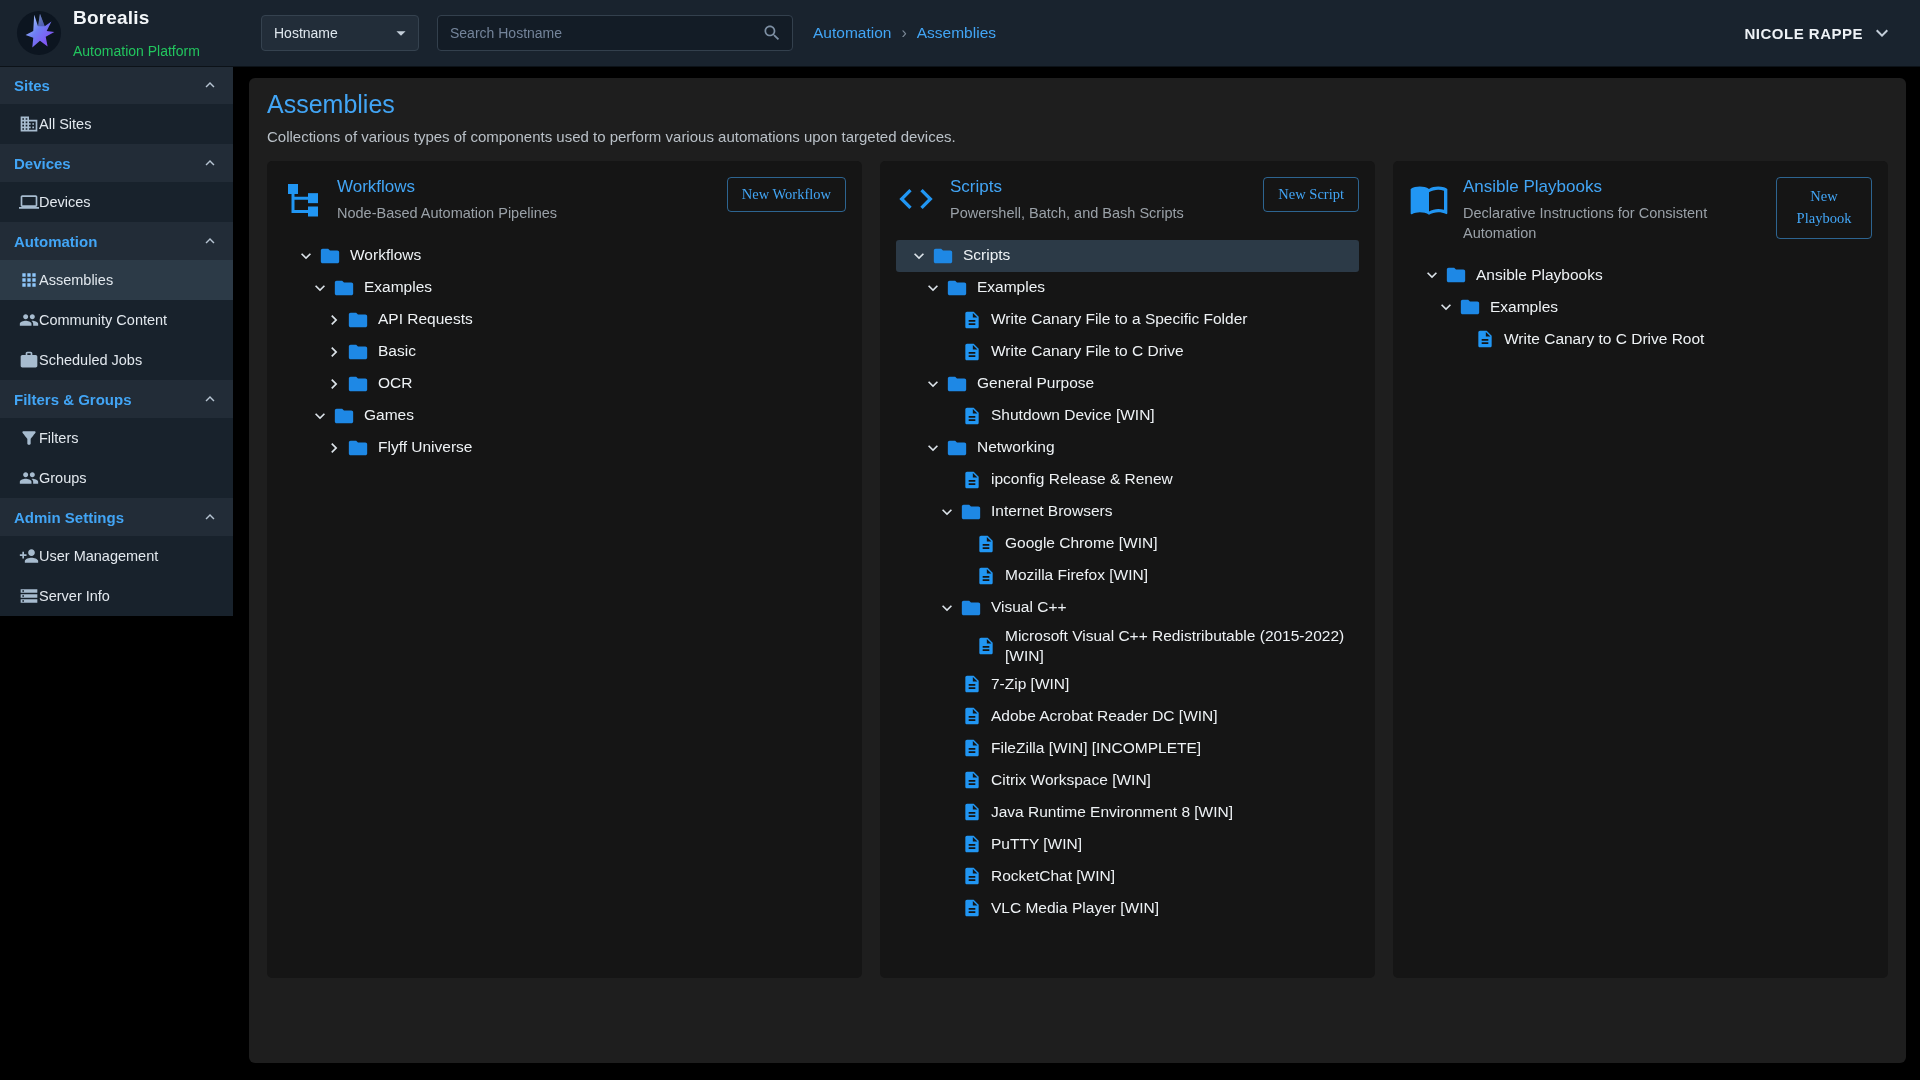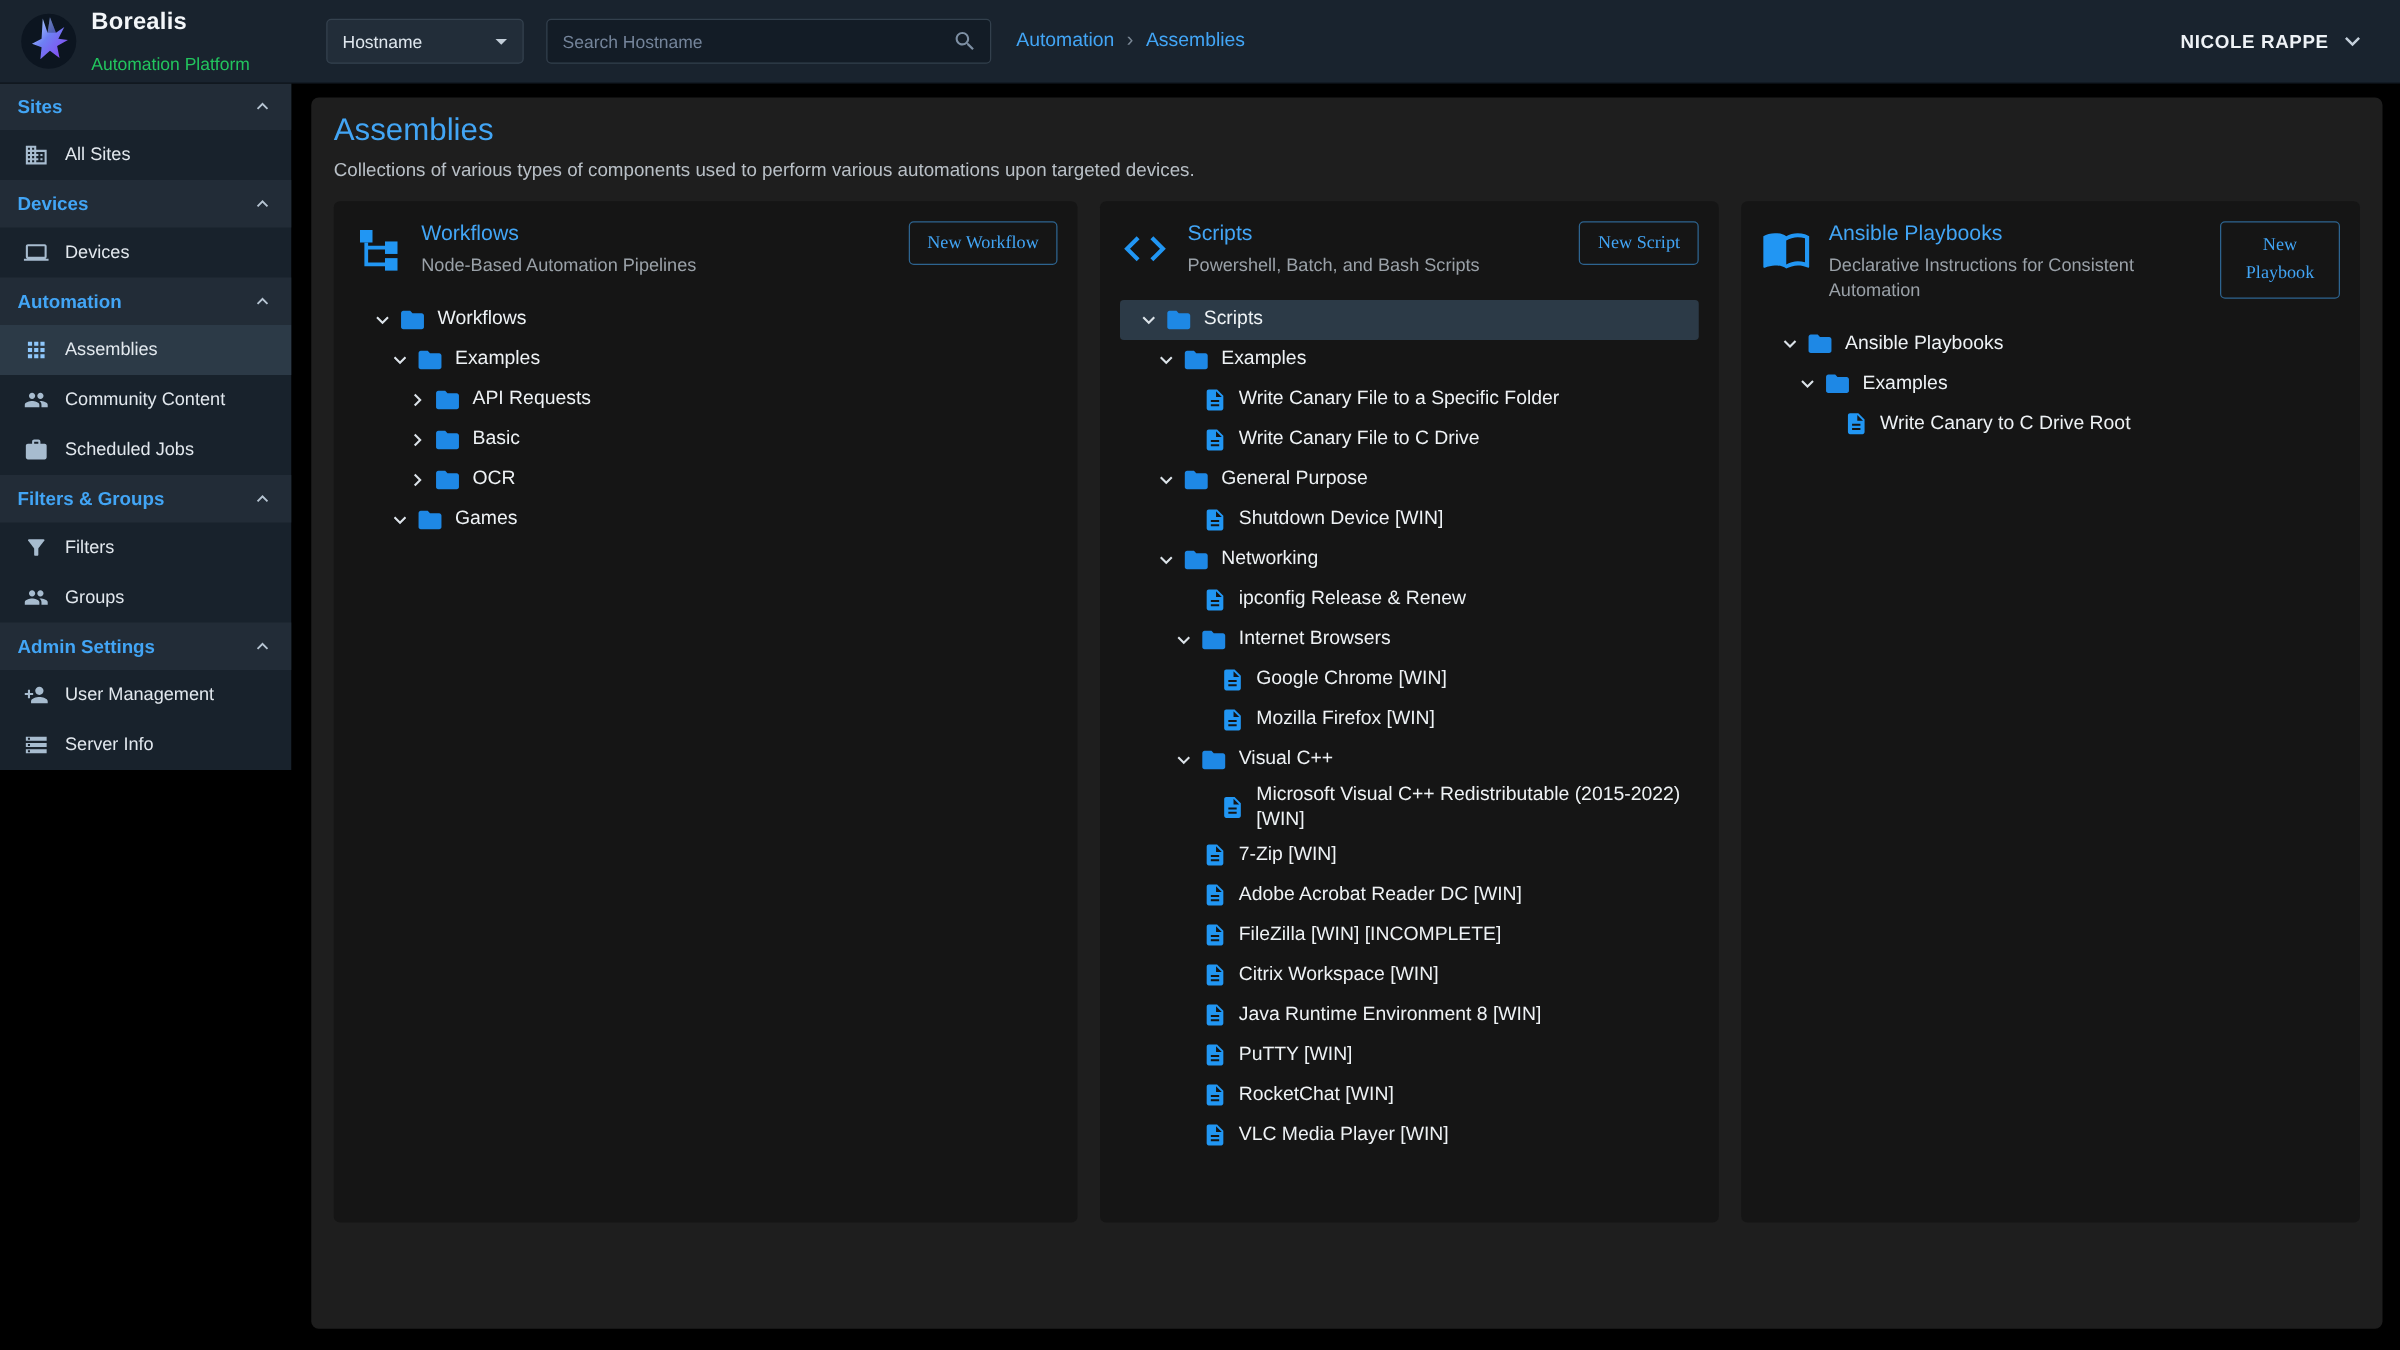--- a/index.html
+++ b/index.html
@@ -32,21 +32,21 @@
   .user-menu { margin-left:auto; display:flex; align-items:center; gap:7px; cursor:pointer; }
   .user-name { font-size:15px; font-weight:600; letter-spacing:.5px; color:#eef2f6; }
   .user-menu .icon { width:24px; height:24px; color:#c3ced9; }
 
   
   .sidebar { position:absolute; top:66px; left:0; width:233px; background:#18222c; z-index:2; }
   .section-header { height:38px; background:#222c37; display:flex; align-items:center; justify-content:space-between;
             padding:0 14px; cursor:pointer; }
   .section-label { color:#42a5f5; font-size:15px; font-weight:700; }
   .sec-chev { width:18px; height:18px; color:#b6c4d2; }
-  .side-item { height:40px; display:flex; align-items:center; gap:13px; padding:0 14px 0 19px;
+  .side-item { height:40px; display:flex; align-items:center; padding:0 14px 0 19px;
             font-size:14.5px; color:#e2e8ee; cursor:pointer; }
   .side-item .icon { width:20px; height:20px; color:#a7bccf; }
   .side-item.selected { background:var(--selected,#2c3a47); }
   .side-item.selected .icon { color:#8fc7fb; }
 
   
   .main-card { position:absolute; left:249px; top:78px; width:1657px; height:985px; background:#1e1e1e;
             border-radius:6px; padding:12px 18px; }
   .page-title { color:var(--accent,#42a5f5); font-size:25px; font-weight:400; }
   .page-desc { color:#b9c0c7; font-size:15px; margin-top:9px; }
@@ -346,20 +346,33 @@
                   <path d="M16.59 8.59L12 13.17 7.41 8.59 6 10l6 6 6-6z"></path>
                 </svg>
               </span>
               <span class="icon tree-ic folder">
                 <svg viewBox="0 0 24 24">
                   <path d="M10 4H4c-1.1 0-1.99.9-1.99 2L2 18c0 1.1.9 2 2 2h16c1.1 0 2-.9 2-2V8c0-1.1-.9-2-2-2h-8l-2-2z"></path>
                 </svg>
               </span>
               <span class="tree-label">Games</span>
             </div>
+            <div class="tree-row" style="padding-left:38px">
+              <span class="icon chev">
+                <svg viewBox="0 0 24 24">
+                  <path d="M10 6L8.59 7.41 13.17 12l-4.58 4.59L10 18l6-6z"></path>
+                </svg>
+              </span>
+              <span class="icon tree-ic folder">
+                <svg viewBox="0 0 24 24">
+                  <path d="M10 4H4c-1.1 0-1.99.9-1.99 2L2 18c0 1.1.9 2 2 2h16c1.1 0 2-.9 2-2V8c0-1.1-.9-2-2-2h-8l-2-2z"></path>
+                </svg>
+              </span>
+              <span class="tree-label">Flyff Universe</span>
+            </div>
           </div>
       </section>
 
       <section class="panel s">
         <div class="panel-head">
           <span class="panel-icon">
               <svg viewBox="0 0 24 24">
                 <path d="M9.4 16.6L4.8 12l4.6-4.6L8 6l-6 6 6 6 1.4-1.4zm5.2 0l4.6-4.6-4.6-4.6L16 6l6 6-6 6-1.4-1.4z"></path>
               </svg>
             </span>

